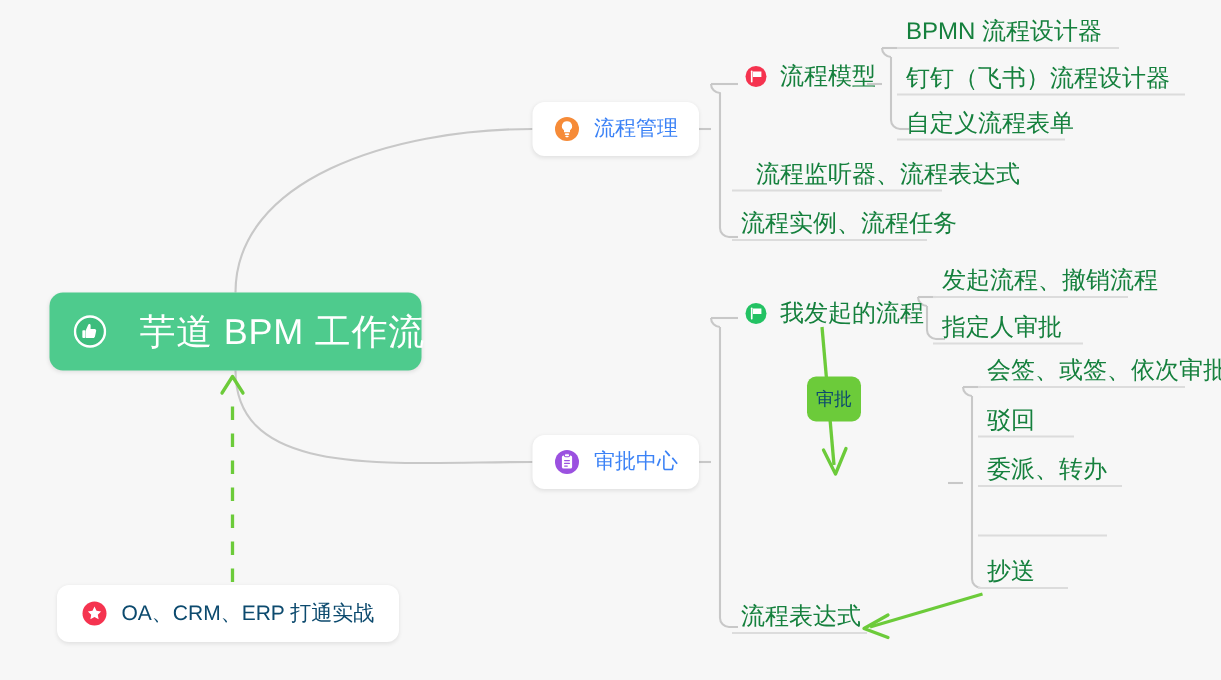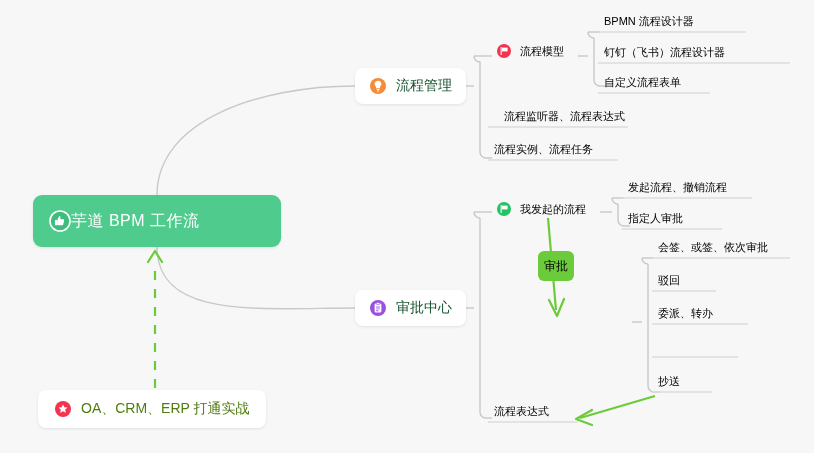--- a/index.html
+++ b/index.html
@@ -39,79 +39,79 @@
     background: #4ecb8d;
     border-radius: 9px;
     box-shadow: 0 1px 3px rgba(0,0,0,0.10);
     display: flex;
     align-items: center;
     padding-left: 16px;
     box-sizing: border-box;
   }
   .root-label {
     color: #ffffff;
-    font-size: 16px;
+    font-size: 24px;
     letter-spacing: 0.5px;
-    margin-left: 0;
+    margin-left: 22px;
     white-space: nowrap;
   }
 
   
   .card-node {
     position: absolute;
     background: #ffffff;
     border-radius: 8px;
     box-shadow: 0 1px 3px rgba(0,0,0,0.09);
     display: flex;
     align-items: center;
     padding: 0 14px;
     box-sizing: border-box;
     height: 36px;
   }
   .card-label {
     font-size: 14px;
-    color: #14532d;
+    color: #3b82f6;
     margin-left: 9px;
     white-space: nowrap;
   }
 
   
   .callout-node {
     position: absolute;
     left: 38px;
     top: 390px;
     height: 38px;
     background: #ffffff;
     border-radius: 8px;
     box-shadow: 0 1px 3px rgba(0,0,0,0.09);
     display: flex;
     align-items: center;
     padding: 0 16px;
     box-sizing: border-box;
   }
   .callout-label {
     font-size: 14px;
-    color: #4d7c0f;
+    color: #0c4a6e;
     margin-left: 9px;
     white-space: nowrap;
   }
 
   
   .text-node {
     position: absolute;
     display: flex;
     align-items: flex-end;
     box-sizing: border-box;
     white-space: nowrap;
     padding: 0 6px 3px 6px;
     height: 24px;
   }
   .text-node .tn-label {
-    font-size: 11px;
-    color: #000000;
+    font-size: 16px;
+    color: #15803d;
     white-space: nowrap;
     line-height: 15px;
   }
   .text-node.with-icon .tn-label { margin-left: 8px; margin-top: 47px; }
 
   
   .icon {
     flex: 0 0 auto;
     display: inline-block;
     line-height: 0;
@@ -124,21 +124,21 @@
     top: 251px;
     width: 36px;
     height: 30px;
     background: #6ccb3a;
     border-radius: 6px;
     display: flex;
     align-items: center;
     justify-content: center;
   }
   .approve-tag span {
-    color: #000000;
+    color: #0c4a6e;
     font-size: 12px;
     white-space: nowrap;
   }
 </style>
 </head>
 <body>
 
 <div id="canvas">
 
   <svg id="edges" viewBox="0 0 814 453" xmlns="http://www.w3.org/2000/svg">

